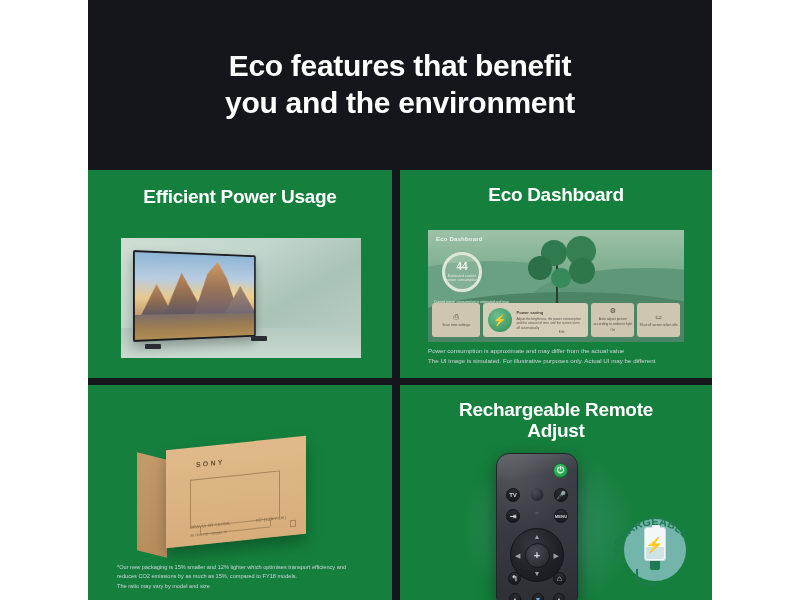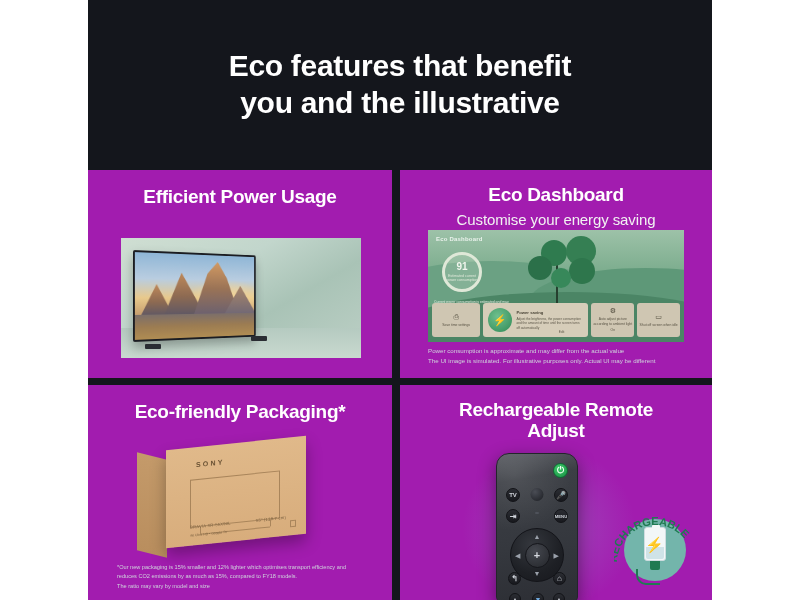--- a/index.html
+++ b/index.html
@@ -27,21 +27,21 @@
   }
   
   .grid {
     position: absolute; left: 0; top: 170px;
     width: 624px; height: 430px;
     display: grid;
     grid-template-columns: 304px 8px 312px;
     grid-template-rows: 208px 7px 215px;
     background: #14161c;
   }
-  .panel { background: #a21caf; position: relative; overflow: hidden; }
+  .panel { background: #15803d; position: relative; overflow: hidden; }
   .p-tl { grid-column: 1; grid-row: 1; }
   .p-tr { grid-column: 3; grid-row: 1; }
   .p-bl { grid-column: 1; grid-row: 3; }
   .p-br { grid-column: 3; grid-row: 3; }
   .gap { background: #14161c; }
   .panel-title {
     color: #fff; text-align: center; font-weight: bold;
     font-size: 19px; letter-spacing: -0.3px; line-height: 1.12;
   }
   .panel-sub {
@@ -300,21 +300,21 @@
   }
 </style>
 </head>
 <body>
 
 <div class="stage">
 
   <div class="header">
     <div class="headline">
       <div>Eco features that benefit</div>
-      <div>you and the illustrative</div>
+      <div>you and the environment</div>
     </div>
   </div>
 
   <div class="grid">
 
     <div class="panel p-tl">
       <div class="panel-title" style="position:absolute;left:0;top:16px;width:100%;">Efficient Power Usage</div>
       <div class="tv-scene">
         <div class="tv-floor"></div>
         <div class="tv-body">
@@ -329,38 +329,37 @@
         </div>
         <div class="tv-foot l"></div>
         <div class="tv-foot r"></div>
       </div>
     </div>
 
     <div class="gap" style="grid-column:2;grid-row:1;"></div>
 
     <div class="panel p-tr">
       <div class="panel-title" style="position:absolute;left:0;top:14px;width:100%;">Eco Dashboard</div>
-      <div class="panel-sub" style="position:absolute;left:0;top:38px;width:100%;">Customise your energy saving</div>
 
       <div class="dash-shot">
         <div class="dash-hill hill1"></div>
         <div class="dash-hill hill2"></div>
         <div class="dash-hill hill3"></div>
 
         <div class="dash-label">Eco Dashboard</div>
 
         <div class="tree-trunk"></div>
         <div class="leaf l1"></div>
         <div class="leaf l2"></div>
         <div class="leaf l3"></div>
         <div class="leaf l4"></div>
         <div class="leaf l5"></div>
 
         <div class="gauge">
-          <div class="gauge-num">91</div>
+          <div class="gauge-num">44</div>
           <div class="gauge-unit">Estimated current power consumption</div>
         </div>
         <div class="gauge-cap">Current power consumption is estimated and may differ from the actual value</div>
 
         <div class="card-row">
           <div class="dcard c1">
             <div class="dcard-icon">⎙</div>
             <div class="dcard-txt">Save time settings</div>
           </div>
           <div class="dcard c2">
@@ -385,21 +384,20 @@
 
       <div class="disclaimer">
         <div>Power consumption is approximate and may differ from the actual value</div>
         <div>The UI image is simulated. For illustrative purposes only. Actual UI may be different</div>
       </div>
     </div>
 
     <div class="gap" style="grid-column:1/4;grid-row:2;"></div>
 
     <div class="panel p-bl">
-      <div class="panel-title" style="position:absolute;left:0;top:16px;width:100%;">Eco-friendly Packaging*</div>
 
       <div class="box-wrap">
         <div class="box-side"></div>
         <div class="box-front">
           <div class="box-sony">SONY</div>
           <div class="box-outline"></div>
           <div class="box-leg l"></div>
           <div class="box-leg r"></div>
           <div class="box-bar"></div>
           <div class="box-spec">

